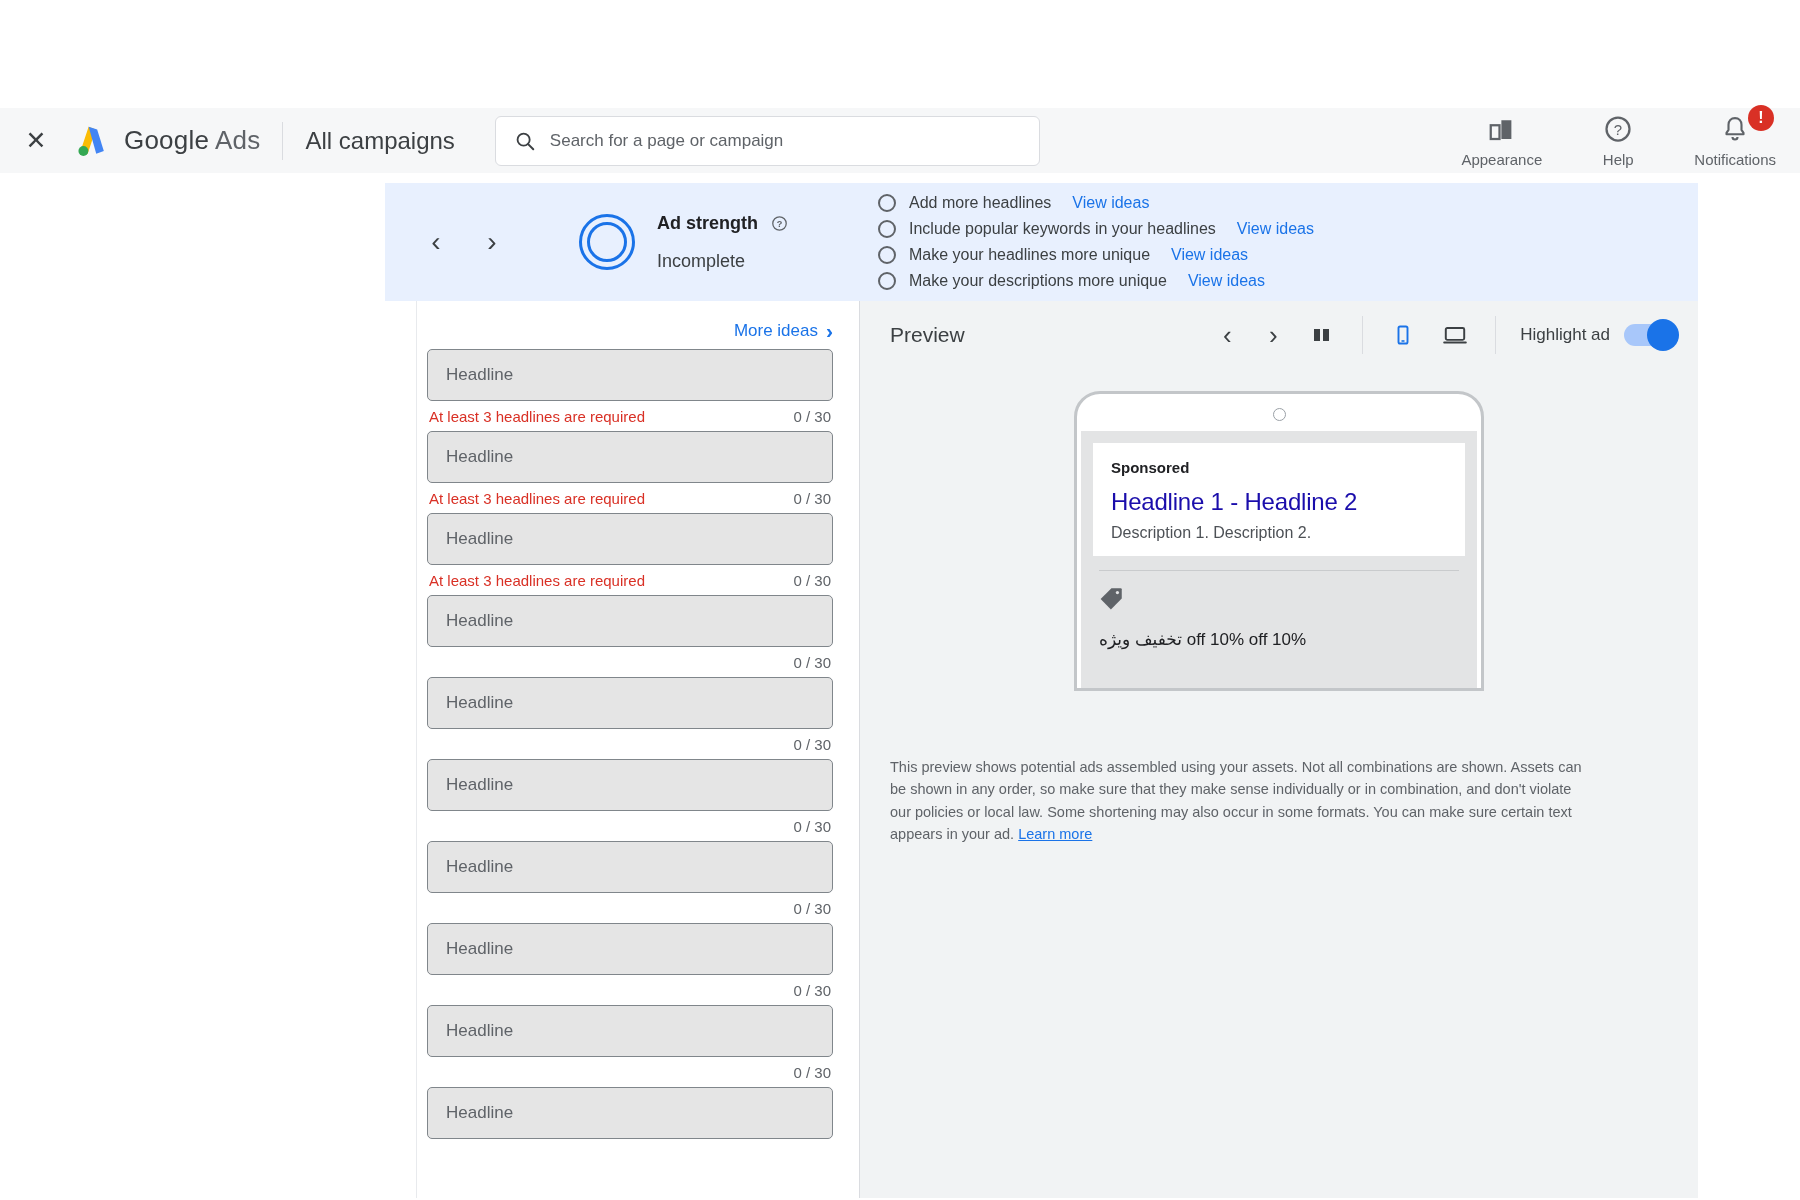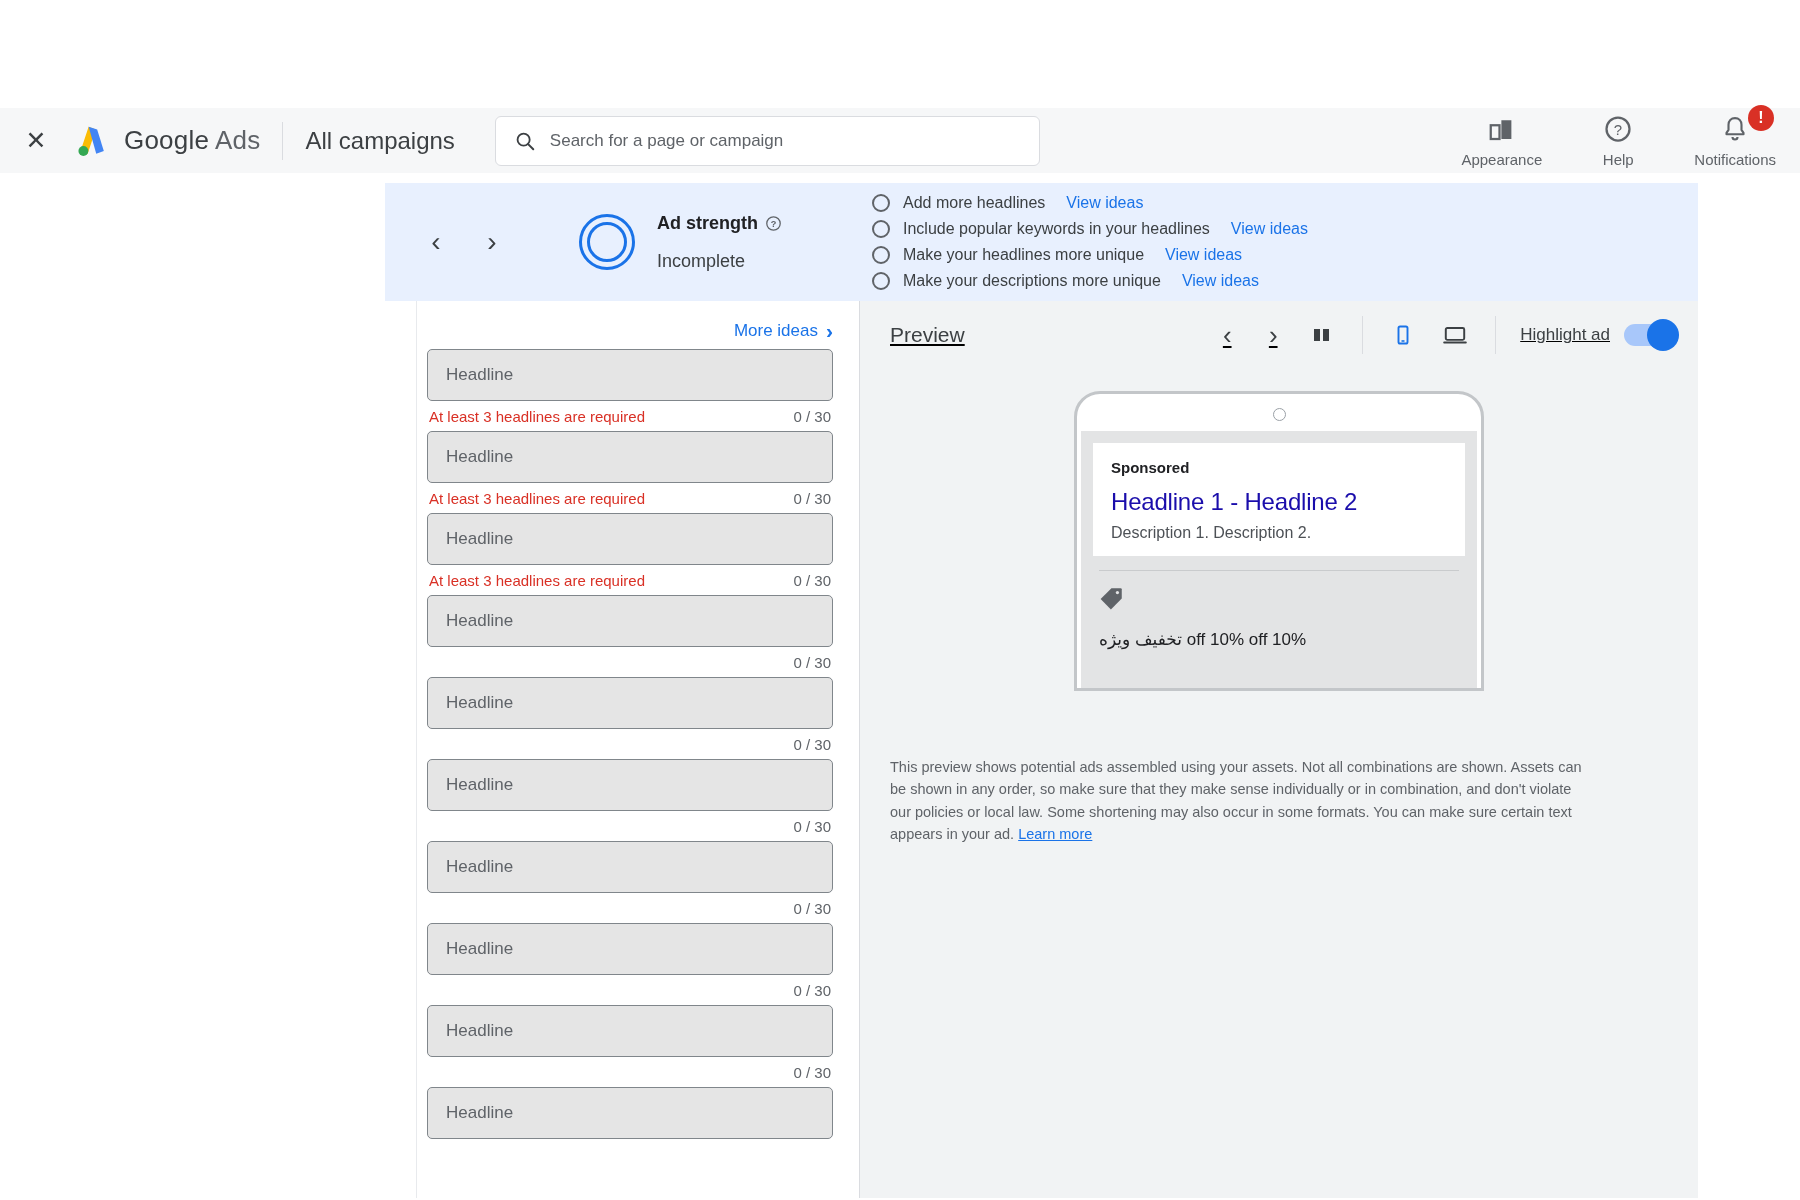--- a/index.html
+++ b/index.html
@@ -91,21 +91,21 @@
     border: 3px solid #1a73e8;
     display: flex; align-items: center; justify-content: center;
     flex-shrink: 0;
   }
   #strength-ring-inner {
     width: 40px; height: 40px; border-radius: 50%;
     border: 3px solid #1a73e8;
   }
   #strength-text .title {
     font-size: 18px; font-weight: bold; color: #202124;
-    display: flex; align-items: center; gap: 7px; white-space: nowrap;
+    display: flex; align-items: center; gap: 13px; white-space: nowrap;
   }
   #strength-text .sub { font-size: 18px; color: #3c4043; margin-top: 17px; }
 
   #suggestions { margin-left: 90px; display: flex; flex-direction: column; gap: 8px; }
   .suggestion { display: flex; align-items: center; gap: 13px; white-space: nowrap; }
   .sug-radio {
     width: 18px; height: 18px; border-radius: 50%;
     border: 2px solid #5f6368; flex-shrink: 0;
   }
   .sug-label { font-size: 16px; color: #3c4043; }
@@ -154,21 +154,20 @@
 
   
   #right-col {
     flex: 1; height: 100%;
     background: #f1f3f4;
     position: relative; overflow: hidden;
   }
   #preview-bar {
     height: 68px; display: flex; align-items: center;
     padding: 0 22px 0 30px;
-    text-decoration: underline;
   }
   #preview-title { font-size: 21px; color: #3c4043; }
   #preview-tools { margin-left: auto; display: flex; align-items: center; }
   .pv-chev {
     font-size: 26px; color: #3c4043; cursor: pointer;
     width: 46px; text-align: center; font-weight: 300;
   }
   .pv-btn {
     width: 52px; height: 44px; display: flex;
     align-items: center; justify-content: center; cursor: pointer;

